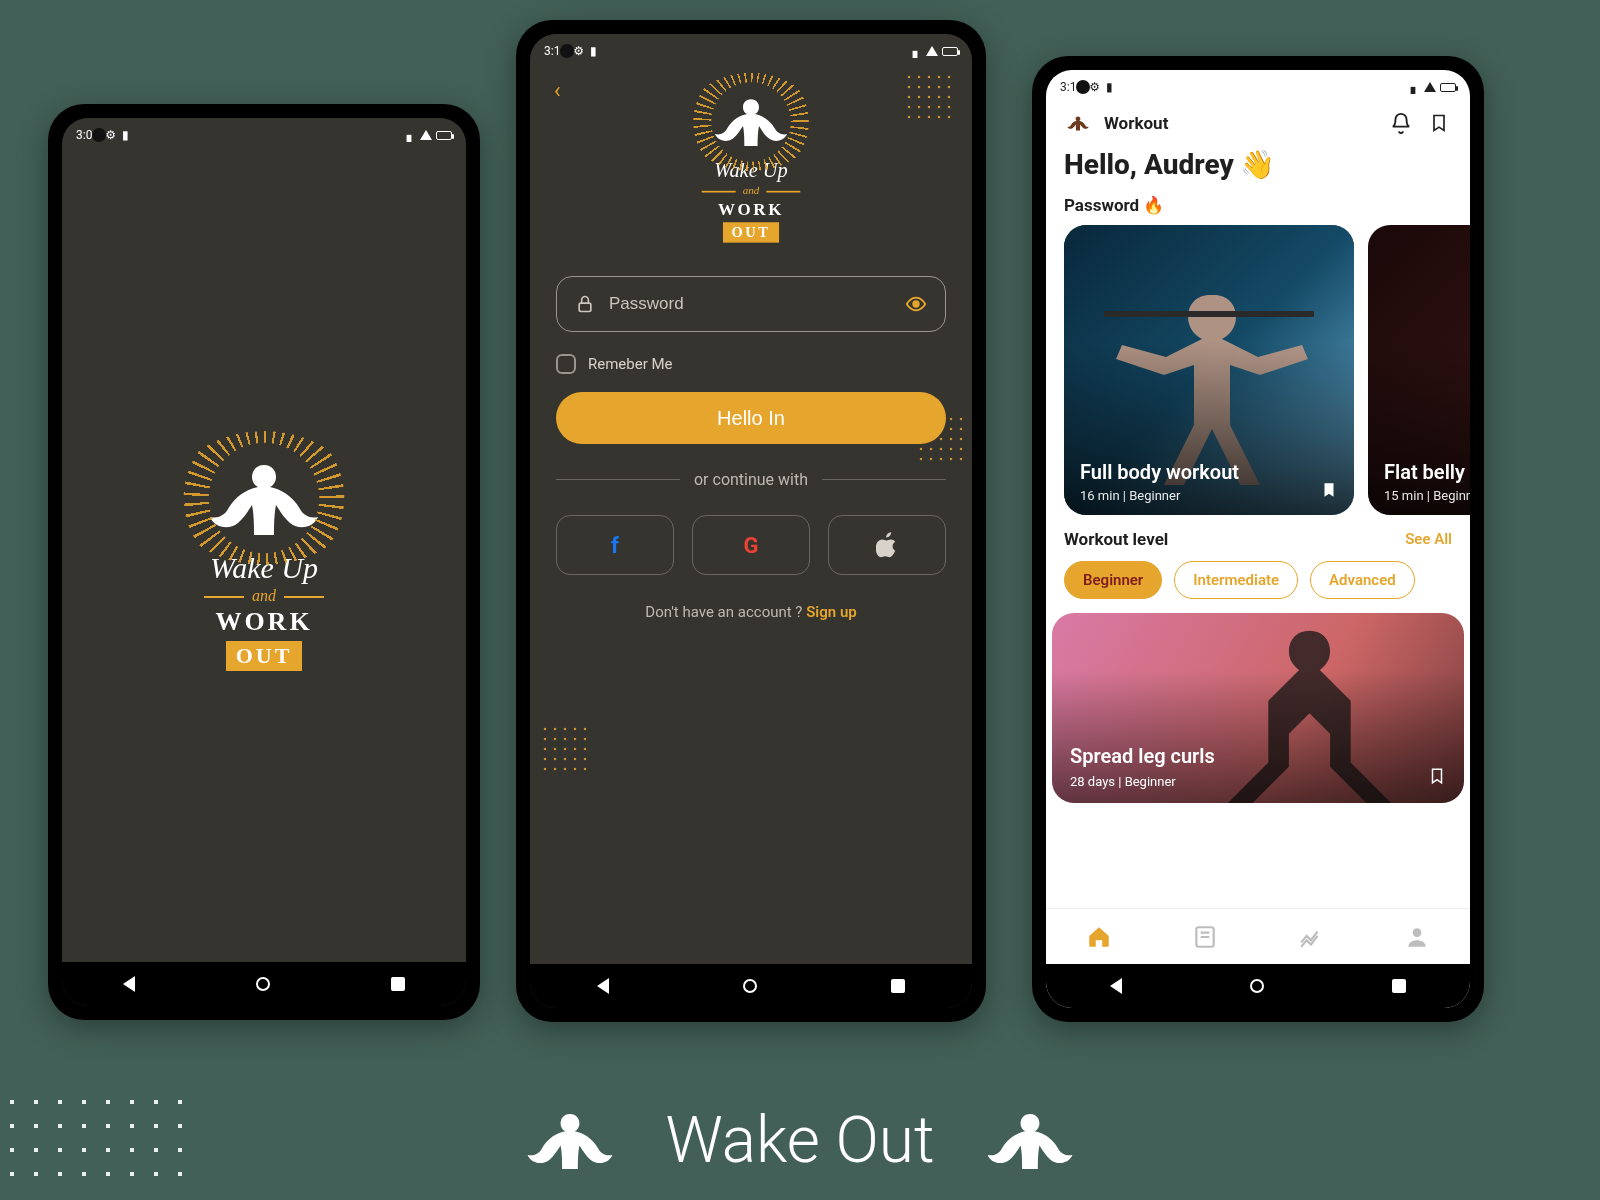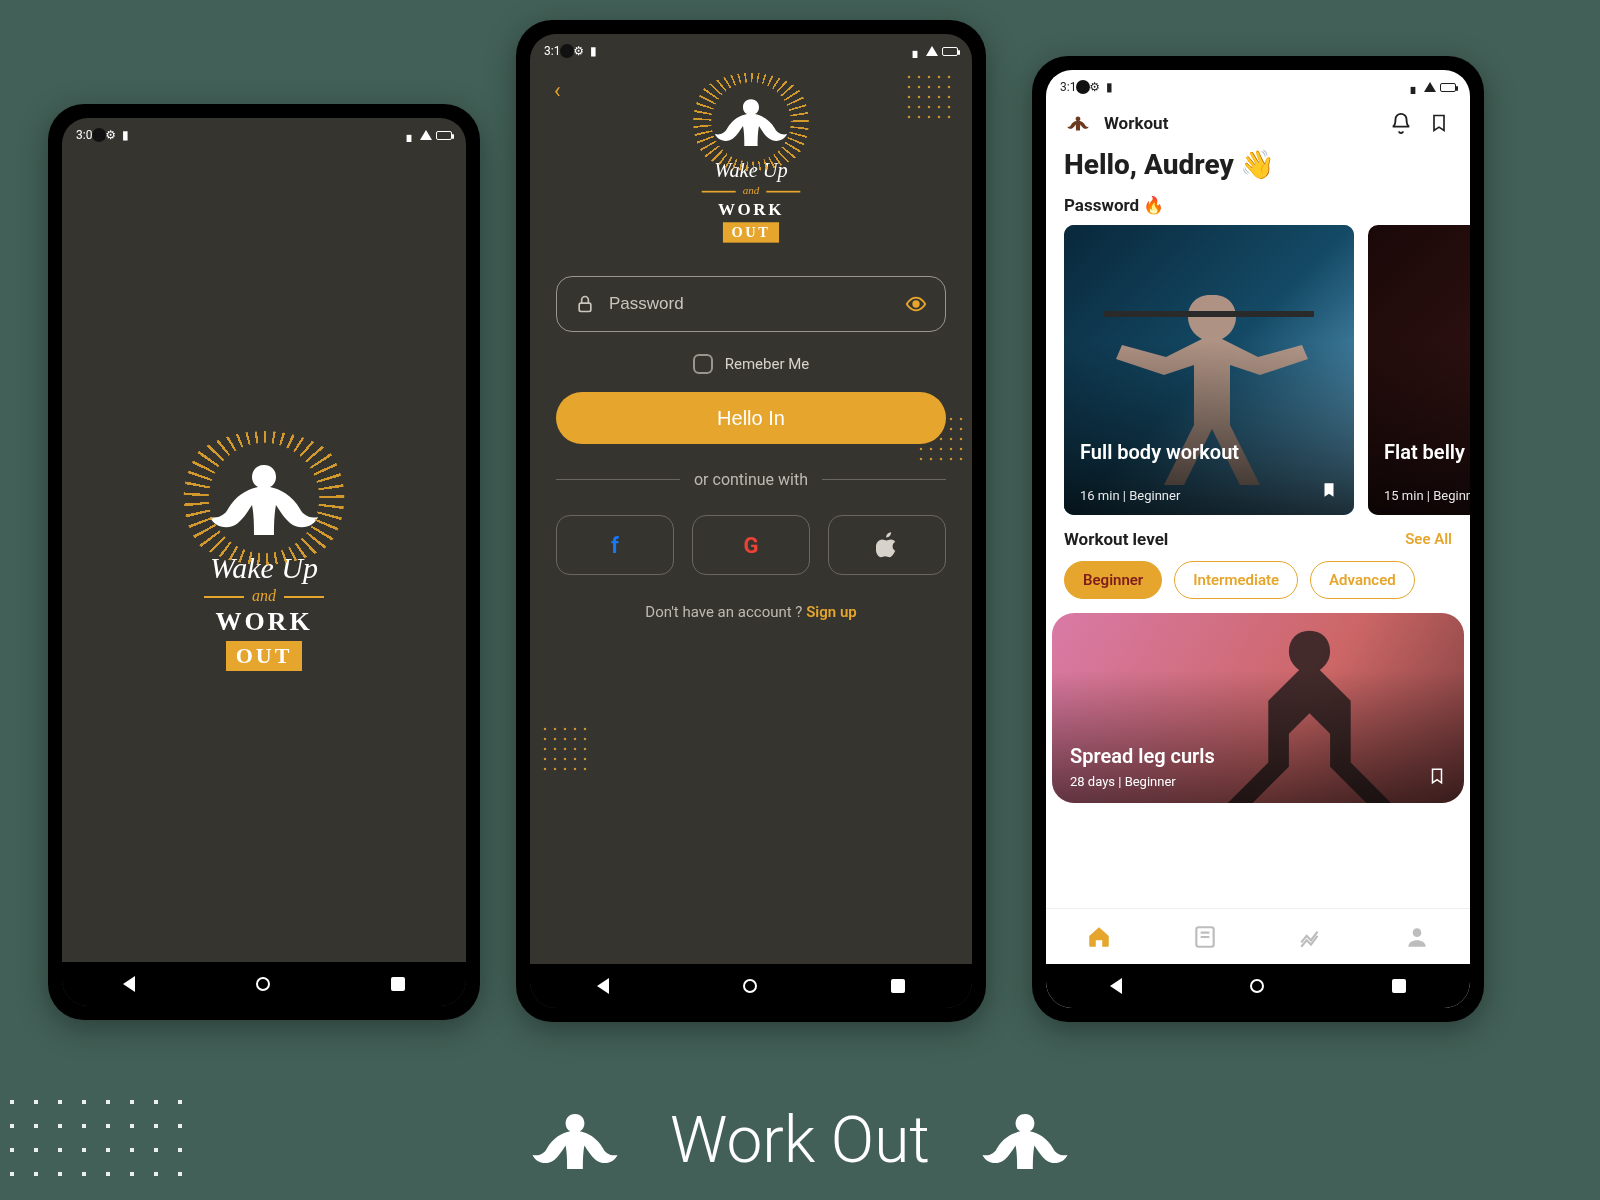--- a/index.html
+++ b/index.html
@@ -87,21 +87,21 @@
   .p2 .screen{ background:#36342f; color:#fff; padding-bottom:44px;}
   .p2 .statusbar{ color:#fff;}
   .p2 .content{ padding:0 26px; }
   .back-chevron{ position:absolute; top:44px; left:24px; color:#e6a52c; font-size:22px; z-index:5; }
   .p2 .logo-block{ margin:10px auto 20px; transform:scale(.85);}
   .field{ border:1.5px solid #9a968e; border-radius:16px; height:56px; display:flex; align-items:center; gap:14px; padding:0 18px; margin-bottom:22px; color:#c9c5bd;}
   .field .ic{ width:20px; height:20px; color:#c9c5bd;}
   .field input{ background:transparent;border:none;outline:none;color:#fff;font-size:17px;flex:1;}
   .field input::placeholder{color:#c9c5bd;}
   .eye{width:22px;height:22px;color:#e6a52c;}
-  .remember{display:flex;align-items:center;gap:12px;color:#d7d3cb;font-size:15px;margin:4px 0 18px;justify-content:center;}
+  .remember{display:flex;align-items:center;gap:12px;color:#d7d3cb;font-size:15px;margin:4px 0 18px;}
   .remember .cb{width:20px;height:20px;border:2px solid #9a968e;border-radius:6px;}
   .signin-btn{width:100%;height:52px;background:#e6a52c;color:#fff;border:none;border-radius:26px;font-size:20px;font-weight:500;}
   .divider{display:flex;align-items:center;gap:14px;color:#bdb9b1;margin:26px 0;}
   .divider .ln{flex:1;height:1px;background:#6a675f;}
   .socials{display:flex;gap:18px;justify-content:center;}
   .soc{flex:1;height:60px;border:1.5px solid #6a675f;border-radius:14px;display:flex;align-items:center;justify-content:center;font-size:22px;font-weight:700;}
   .soc.fb{color:#1877f2;}
   .soc.gg{color:#ea4335;}
   .soc.ap{color:#d7d3cb;}
   .signup-line{text-align:center;margin-top:28px;font-size:15px;color:#bdb9b1;}
@@ -115,25 +115,25 @@
   .p3 .camera{ left:44px; transform:none;}
   .topbar{display:flex;align-items:center;gap:12px;padding:6px 18px 10px;}
   .topbar .brand-ic{width:28px;height:22px;}
   .topbar .ttl{font-size:17px;font-weight:700;flex:1;}
   .ic-btn{width:26px;height:26px;display:flex;align-items:center;justify-content:center;color:#1f1f1f;}
   .greet{font-size:28px;font-weight:800;padding:2px 18px 8px;}
   .sect{display:flex;align-items:center;justify-content:space-between;padding:6px 18px;}
   .sect .lbl{font-size:17px;font-weight:700;}
   .sect .see{color:#e6a52c;font-size:15px;font-weight:600;}
   .hscroll{display:flex;gap:14px;padding:4px 0 8px 18px;overflow:hidden;}
-  .card{position:relative;border-radius:10px;overflow:hidden;color:#fff;flex-shrink:0;}
+  .card{position:relative;border-radius:22px;overflow:hidden;color:#fff;flex-shrink:0;}
   .card .grad{position:absolute;inset:0;background:linear-gradient(180deg,rgba(0,0,0,0) 40%,rgba(0,0,0,.75) 100%);}
   .card .cbody{position:absolute;left:16px;right:16px;bottom:12px;}
   .card .ct{font-size:20px;font-weight:600;}
-  .card .cm{font-size:13px;opacity:.9;margin-top:24px;}
+  .card .cm{font-size:13px;opacity:.9;margin-top:4px;}
   .card .bm{position:absolute;right:16px;bottom:14px;width:18px;height:22px;}
   .card.c1{width:290px;height:290px;background:linear-gradient(135deg,#0e2a3b,#123349 40%,#5ea0c8);}
   .card.c2{width:150px;height:290px;background:linear-gradient(135deg,#1a0808,#3a1616);}
   .chips{display:flex;gap:12px;padding:6px 18px 10px;}
   .chip{height:38px;padding:0 18px;border-radius:19px;border:1.6px solid #e6a52c;color:#e6a52c;font-size:15px;font-weight:600;display:flex;align-items:center;background:#fff;}
   .chip.active{background:#e6a52c;color:#7f1d1d;}
   .wcard{margin:4px 6px 0;height:190px;border-radius:22px;position:relative;overflow:hidden;background:linear-gradient(120deg,#d97aa6,#c66 60%,#7a3d3d);color:#fff;}
   .wcard .grad{position:absolute;inset:0;background:linear-gradient(180deg,rgba(0,0,0,0) 30%,rgba(0,0,0,.55));}
   .wcard .cbody{position:absolute;left:18px;bottom:14px;right:18px;}
   .wcard .ct{font-size:20px;font-weight:600;}
@@ -385,19 +385,19 @@
         <div class="sq"></div>
       </div>
     </div>
   </div>
 
   <div class="footer">
     <div class="dots-bg"></div>
     <svg class="flex-svg" viewBox="0 0 140 90">
         <path fill="#fff" d="M70 12c8 0 12 6 12 12 0 4-2 8-6 10 10 2 22 8 30 22 3 6 10 10 18 8-4 10-18 14-28 6-6-5-10-12-14-18-2 10-2 22-2 30H60c0-8 0-20-2-30-4 6-8 13-14 18-10 8-24 4-28-6 8 2 15-2 18-8 8-14 20-20 30-22-4-2-6-6-6-10 0-6 4-12 12-12Z"></path>
       </svg>
-    <div class="title">Work Out</div>
+    <div class="title">Wake Out</div>
     <svg class="flex-svg" viewBox="0 0 140 90">
         <path fill="#fff" d="M70 12c8 0 12 6 12 12 0 4-2 8-6 10 10 2 22 8 30 22 3 6 10 10 18 8-4 10-18 14-28 6-6-5-10-12-14-18-2 10-2 22-2 30H60c0-8 0-20-2-30-4 6-8 13-14 18-10 8-24 4-28-6 8 2 15-2 18-8 8-14 20-20 30-22-4-2-6-6-6-10 0-6 4-12 12-12Z"></path>
       </svg>
   </div>
 
 </div>
 
 </body></html>

